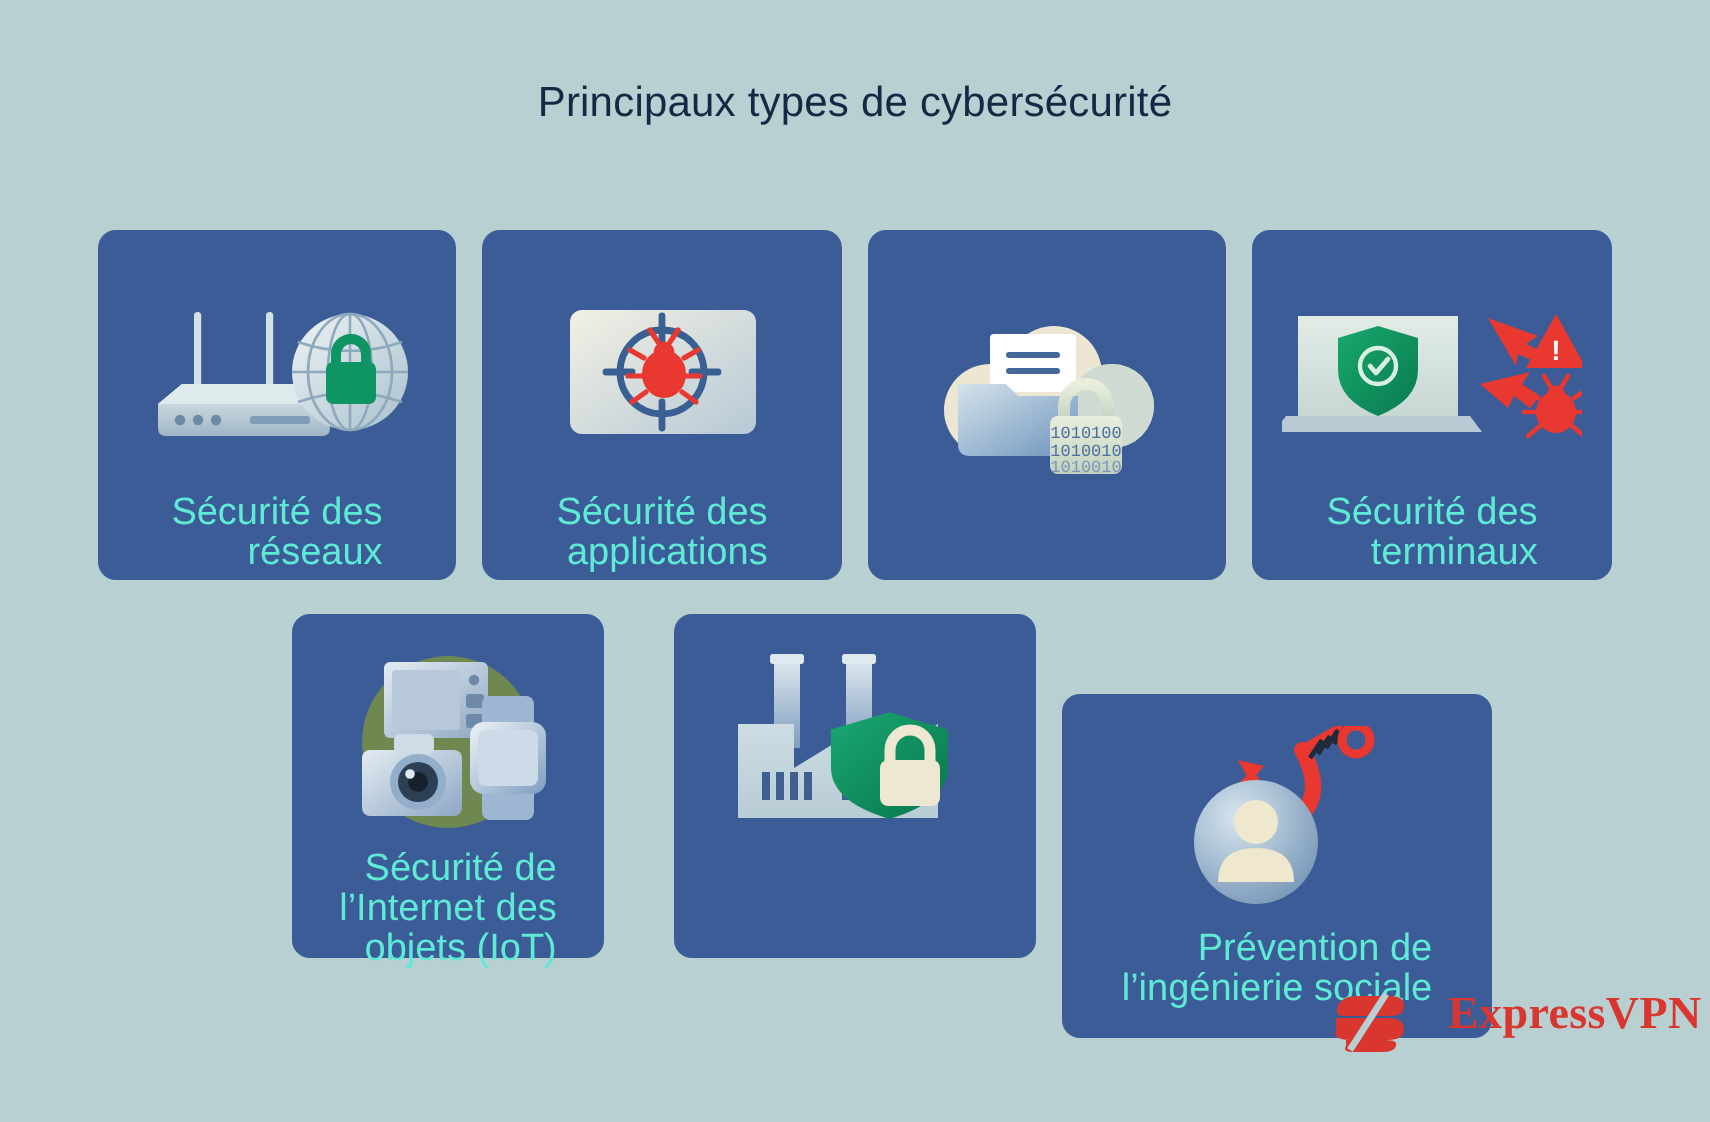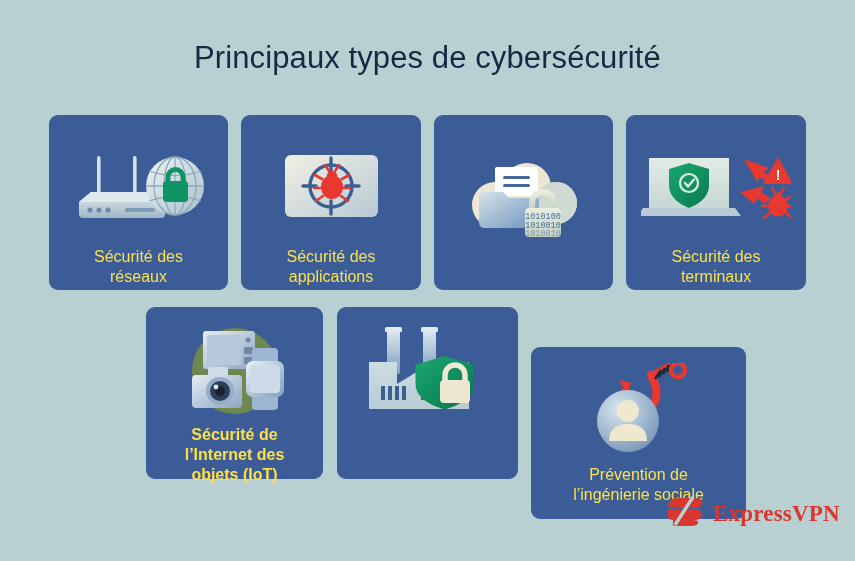--- a/index.html
+++ b/index.html
@@ -18,21 +18,21 @@
     position: relative;
     width: 855px;
     height: 561px;
   }
   .page-title {
     position: absolute;
     top: 40px;
     left: 0;
     width: 855px;
     text-align: center;
-    font-size: 31px;
+    font-size: 21px;
     color: #132a44;
     font-family: "Liberation Sans", sans-serif;
     letter-spacing: 0.1px;
   }
   .card {
     position: absolute;
     background: #3b5c96;
     border-radius: 9px;
     box-sizing: border-box;
     display: flex;
@@ -40,34 +40,34 @@
     align-items: center;
   }
   .card-icon {
     width: 100%;
     display: flex;
     align-items: center;
     justify-content: center;
     flex: 0 0 auto;
   }
   .card-label {
-    color: #fde047;
-    font-size: 16px;
+    color: #5eead4;
+    font-size: 19px;
     line-height: 20px;
-    text-align: center;
+    text-align: right;
     padding: 0 8px;
     font-family: "Liberation Sans", sans-serif;
   }
   
   #card-network   { left: 49px;  top: 115px; width: 179px; height: 175px; }
   #card-app       { left: 241px; top: 115px; width: 180px; height: 175px; }
   #card-cloud     { left: 434px; top: 115px; width: 179px; height: 175px; }
   #card-endpoint  { left: 626px; top: 115px; width: 180px; height: 175px; }
   
-  #card-iot       { left: 146px; top: 307px; width: 177px; height: 172px; font-weight: bold; }
+  #card-iot       { left: 146px; top: 307px; width: 156px; height: 172px; }
   #card-ops       { left: 337px; top: 307px; width: 181px; height: 172px; }
   #card-social    { left: 531px; top: 307px; width: 215px; height: 172px; margin-top: 40px; }
 
   #card-network  .card-icon { height: 100px; padding-top: 22px; }
   #card-app      .card-icon { height: 100px; padding-top: 22px; }
   #card-cloud    .card-icon { height: 100px; padding-top: 36px; }
   #card-endpoint .card-icon { height: 100px; padding-top: 22px; }
   #card-iot      .card-icon { height: 98px;  padding-top: 14px; }
   #card-ops      .card-icon { height: 98px;  padding-top: 14px; }
   #card-social   .card-icon { height: 98px;  padding-top: 14px; }
@@ -79,22 +79,22 @@
   #card-iot   .card-label,
   #card-ops   .card-label,
   #card-social .card-label { margin-top: 6px; }
 
   
   .logo {
     position: absolute;
     left: 666px;
     top: 494px;
     display: flex;
-    align-items: center;
-    gap: 9px;
+    align-items: flex-start;
+    gap: 20px;
   }
   .logo-text {
     color: #d9362f;
     font-family: "Liberation Serif", serif;
     font-size: 23px;
     font-weight: bold;
     letter-spacing: 0.2px;
   }
 </style>
 </head>

